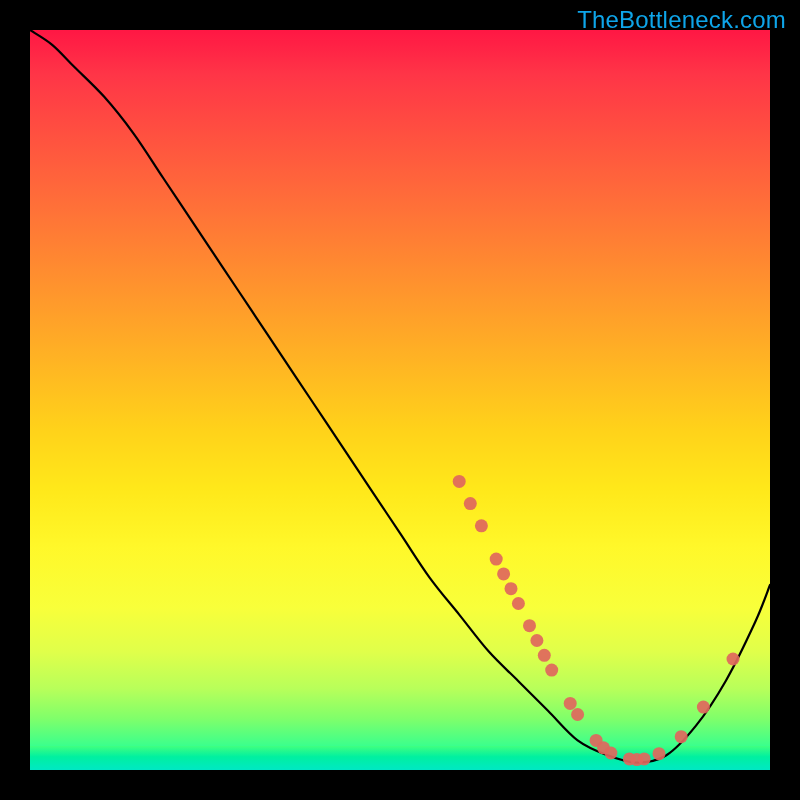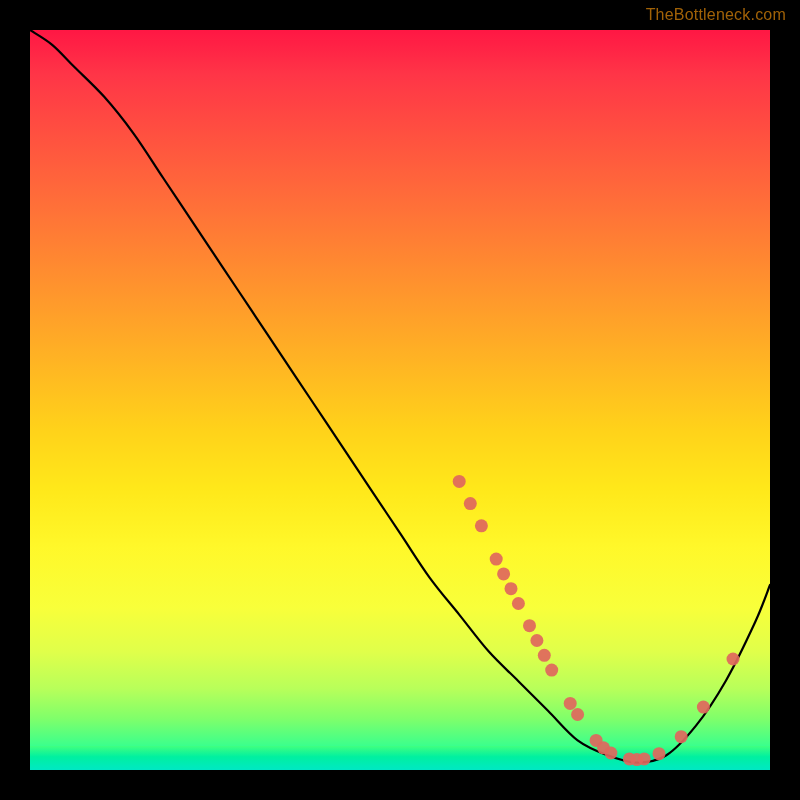--- a/index.html
+++ b/index.html
@@ -61,22 +61,22 @@
   svg.overlay {
     position: absolute;
     inset: 0;
     width: 740px;
     height: 740px;
   }
   .watermark {
     position: absolute;
     top: 6px;
     right: 14px;
-    color: #a16207;
-    font-size: 16px;
+    color: #0ea5e9;
+    font-size: 24px;
     font-weight: 500;
     letter-spacing: 0.2px;
   }
 </style>
 </head>
 <body>
 
 <div class="container">
   <div class="watermark">TheBottleneck.com</div>
   <div class="plot-area">

